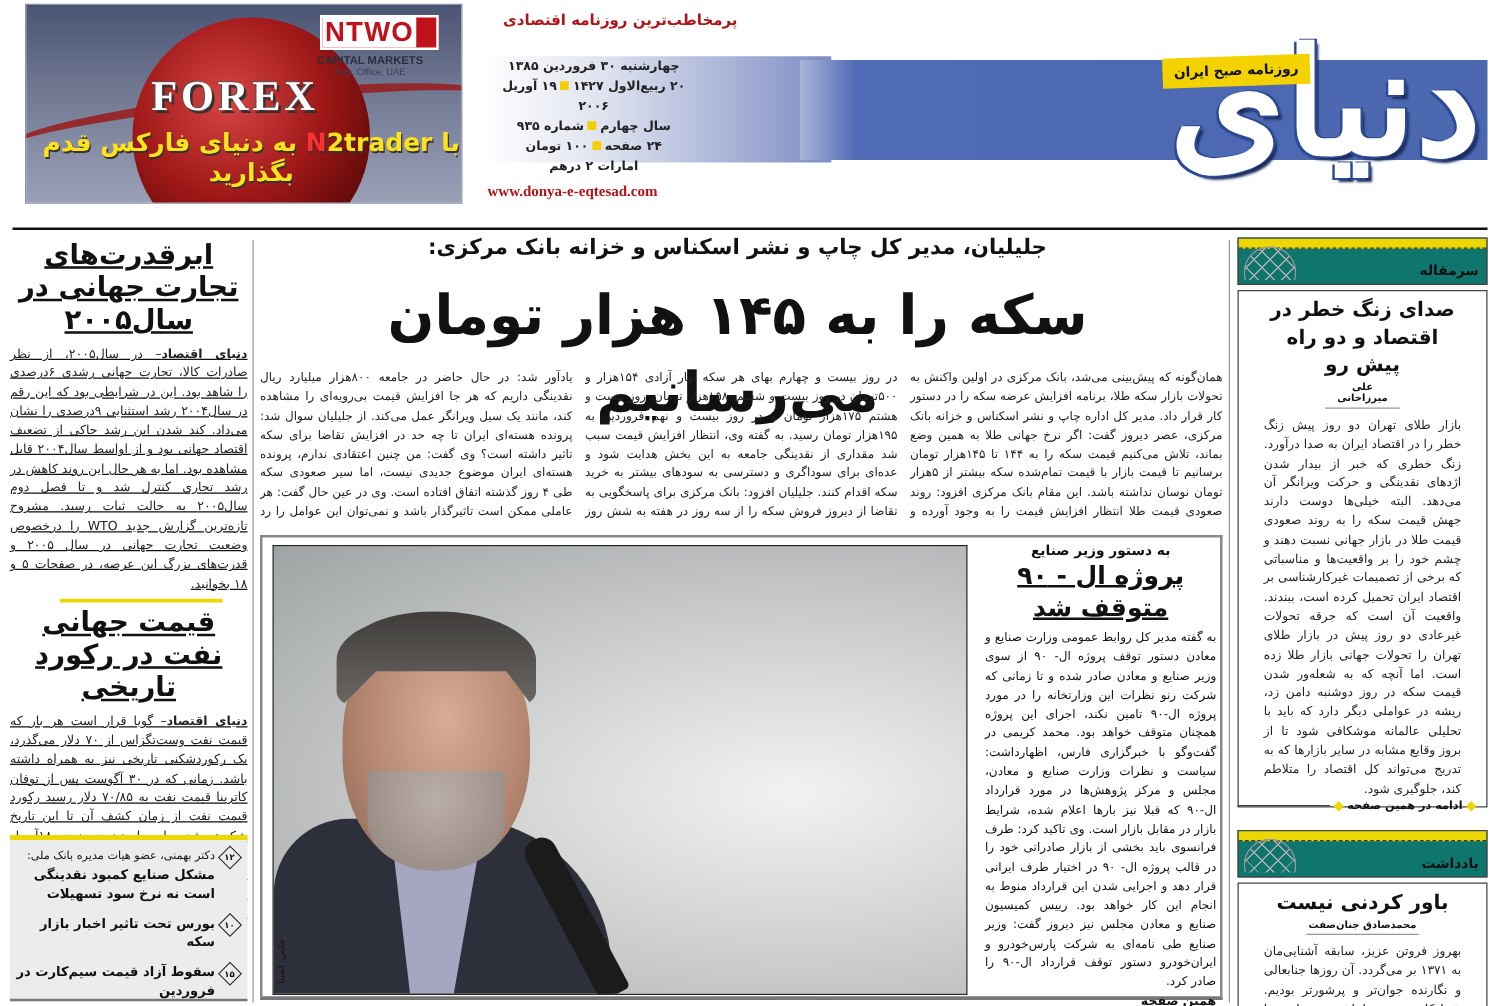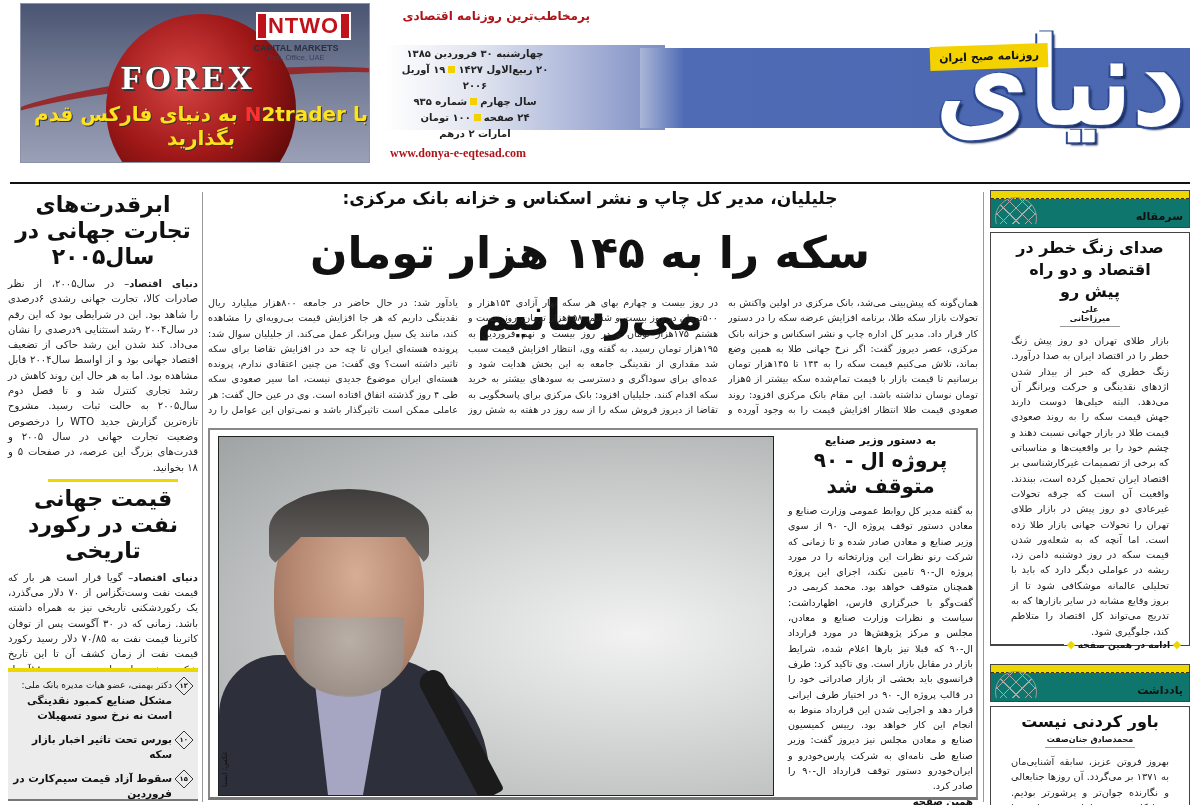--- a/index.html
+++ b/index.html
@@ -10,21 +10,21 @@
   
   .ad { position:absolute; left:20px; top:3px; width:350px; height:160px;
         background:linear-gradient(180deg,#4a5573 0%,#6e7690 40%,#9aa0b6 100%);
         border:1px solid #8b93a8; overflow:hidden; direction:ltr; }
   .ad .globe { position:absolute; left:85px; top:10px; width:190px; height:190px; border-radius:50%;
                background:radial-gradient(circle at 40% 35%,#d64545 0%,#a01818 45%,#5a0808 80%); }
   .ad .ring { position:absolute; left:-20px; top:70px; width:400px; height:50px; border-radius:50%;
               border-top:8px solid #9a1c1c; transform:rotate(-6deg); opacity:.85; }
   .ad .ntwo { position:absolute; right:18px; top:8px; width:95px; height:28px; background:#c0121b;
               border:2px solid #fff; color:#fff; font:bold 22px "Liberation Sans", sans-serif;
-              text-align:center; line-height:24px; letter-spacing:1px; }
+              text-align:left; line-height:24px; letter-spacing:1px; }
   .ad .ntwo span { background:#fff; color:#c0121b; padding:0 2px; }
   .ad .cm { position:absolute; right:18px; top:39px; width:110px; text-align:center; color:#2a2f3f;
             font:bold 9px "Liberation Sans", sans-serif; line-height:10px; }
   .ad .cm small { display:block; font-weight:normal; color:#3a3f52; }
   .ad .forex { position:absolute; left:100px; top:55px; color:#fff; font:bold 34px "Liberation Serif", serif;
                letter-spacing:3px; text-shadow:2px 2px 0 #333,-1px -1px 0 #555; }
   .ad .slogan { position:absolute; left:10px; top:98px; width:340px; text-align:center; color:#ffe21c;
                 font:bold 20px "DejaVu Sans", sans-serif; direction:rtl; text-shadow:1px 1px 0 #333; }
   .ad .slogan .n { color:#ff3030; }
   .ad .contact { position:absolute; left:0; bottom:0; width:100%; height:27px;
@@ -50,21 +50,21 @@
   .logo .word { position:absolute; right:5px; top:2px; color:#fff; font:bold 118px "DejaVu Serif", serif;
                 line-height:160px; letter-spacing:-4px; direction:rtl;
                 text-shadow:-2px 2px 0 #2c4a93, 2px -1px 0 #2c4a93, 3px 3px 2px #1b2d5e; }
   .logo .badge { position:absolute; left:300px; top:45px; width:118px; height:24px; background:#f3d200;
                  color:#111; font:bold 11px "DejaVu Sans", sans-serif; text-align:center; line-height:24px;
                  transform:rotate(-2deg); }
 
   .topRule { position:absolute; left:10px; top:182px; width:1180px; height:2px; background:#111; }
 
   
-  .leftcol { position:absolute; left:8px; top:188px; width:190px; }
+  .leftcol { position:absolute; left:8px; top:188px; width:190px;text-decoration:underline; }
   .h-left { font:bold 22px "DejaVu Sans", sans-serif; text-align:center; line-height:26px; margin:4px 0 6px; }
   .body { font:10px "DejaVu Sans", sans-serif; line-height:15.3px; text-align:justify; color:#222; }
   .body b { font-weight:bold; }
   .yel-div { height:3px; background:#ecd700; margin:4px 20px 4px 40px; }
   .pg { font:bold 10px "DejaVu Sans", sans-serif; }
   .index { position:absolute; left:8px; top:668px; width:190px; height:133px; background:#ececec;
            border-top:4px solid #ecd700; padding:6px 6px 0 4px; border-bottom:2px solid #777; }
   .index .item { display:flex; align-items:flex-start; margin-bottom:9px; }
   .index .num { flex:none; width:16px; height:16px; margin-left:4px; border:1.5px solid #222;
                 transform:rotate(45deg) scale(.85); display:flex; align-items:center; justify-content:center; }
@@ -94,21 +94,21 @@
   .photo .hair { position:absolute; left:50px; top:52px; width:160px; height:80px; border-radius:50% 50% 20% 20%;
                  background:linear-gradient(180deg,#3f3d3b,#6e6a66); clip-path:polygon(0 100%,0 30%,30% 0,80% 0,100% 30%,100% 100%,85% 60%,20% 60%); }
   .photo .beard { position:absolute; left:75px; top:180px; width:110px; height:80px; border-radius:0 0 50% 50%;
                   background:radial-gradient(ellipse at 50% 30%,#b9b4ae,#8c8580); opacity:.85; }
   .photo .mic { position:absolute; left:195px; top:235px; width:26px; height:140px; background:#1b1b1b;
                 border-radius:12px 12px 4px 4px; transform:rotate(-28deg); transform-origin:top center; }
   .photo .credit { position:absolute; left:2px; bottom:8px; font:7px "DejaVu Sans", sans-serif;
                    writing-mode:vertical-rl; transform:rotate(180deg); color:#111; }
   .side { position:absolute; left:578px; top:0; width:185px; text-align:center; }
   .side .sk { font:bold 11px "DejaVu Sans", sans-serif; margin-top:4px; }
-  .side .sh { font:bold 20px "DejaVu Sans", sans-serif; line-height:26px; }
+  .side .sh { font:bold 20px "DejaVu Sans", sans-serif; line-height:26px;text-decoration:underline; }
   .side .sb { font:9.6px "DejaVu Sans", sans-serif; line-height:15.3px; text-align:justify; margin-top:4px; }
   .side .pg { text-align:right; display:block; margin-top:2px; }
 
   
   .rightcol { position:absolute; left:990px; top:190px; width:200px; }
   .boxhead { position:relative; height:38px; border:1px solid #444; background:#0f766e; }
   .boxhead .y { height:8px; background:#ecd700; border-bottom:1px dashed #333; }
   .boxhead .lab { position:absolute; right:6px; bottom:4px; font:bold 11px "DejaVu Sans", sans-serif; }
   .boxhead .globe { position:absolute; left:4px; top:6px; width:42px; height:42px; border-radius:50%;
                     border:1px solid #999; clip-path:inset(0 0 15px 0);

